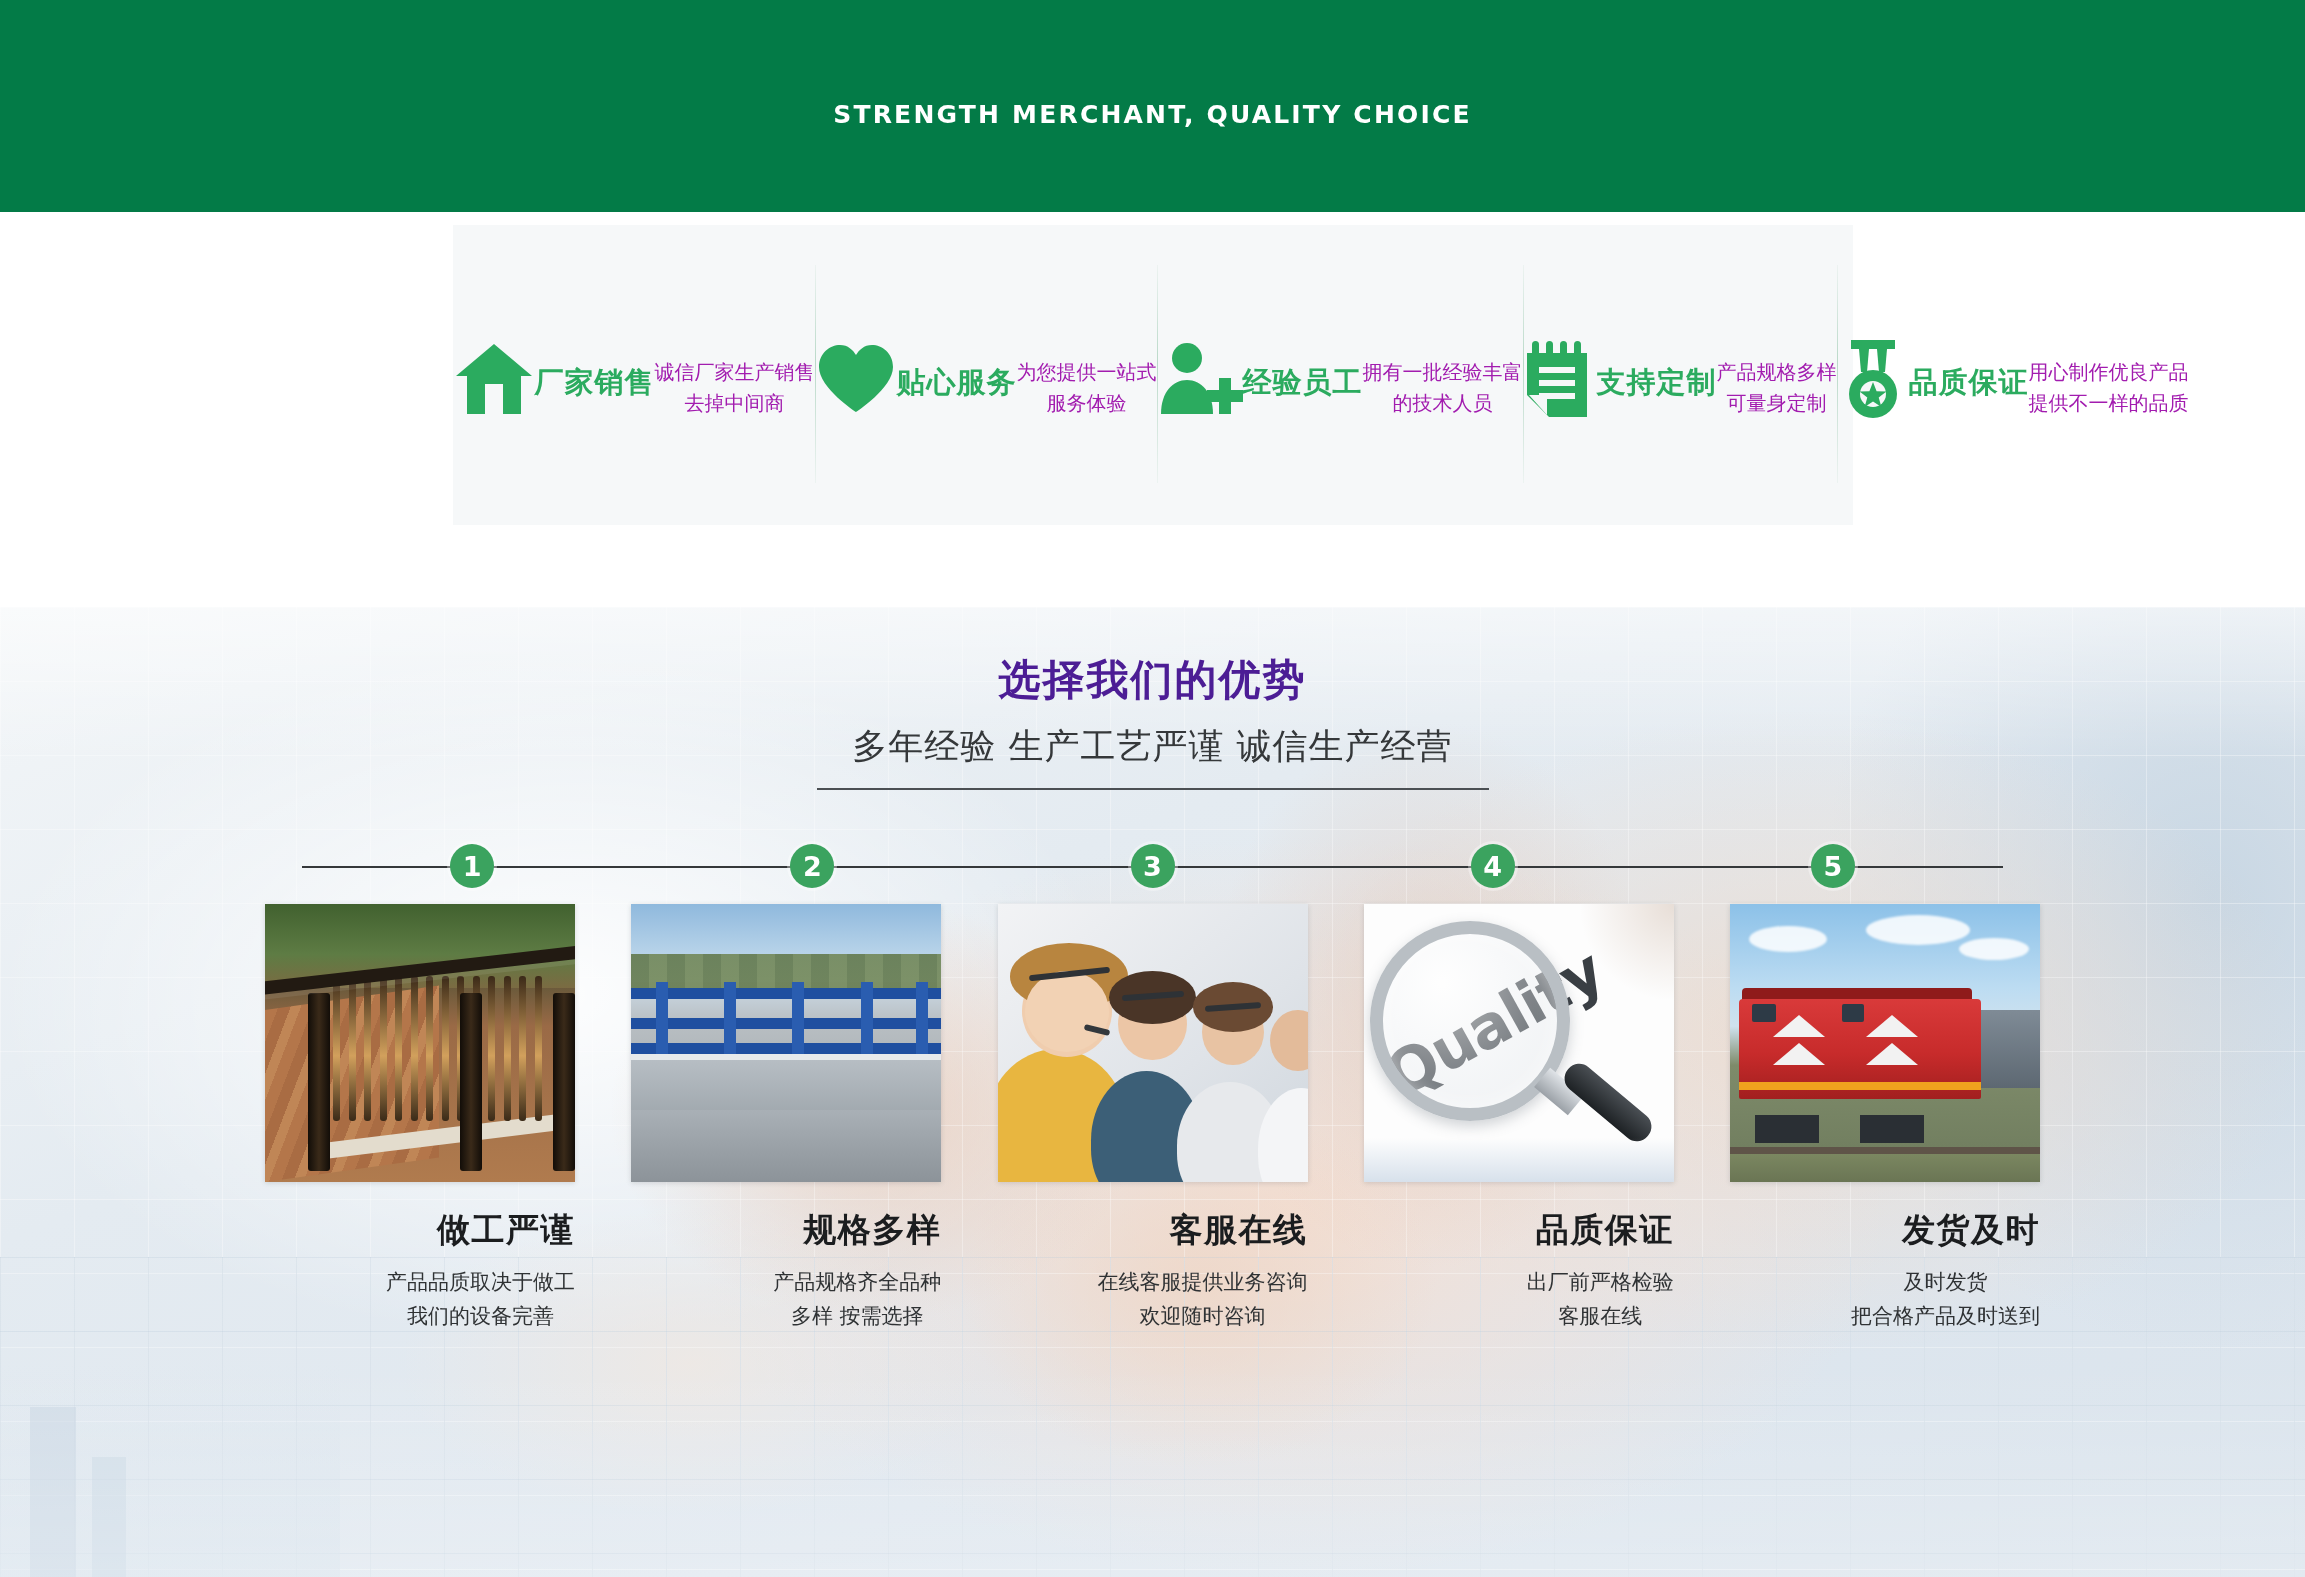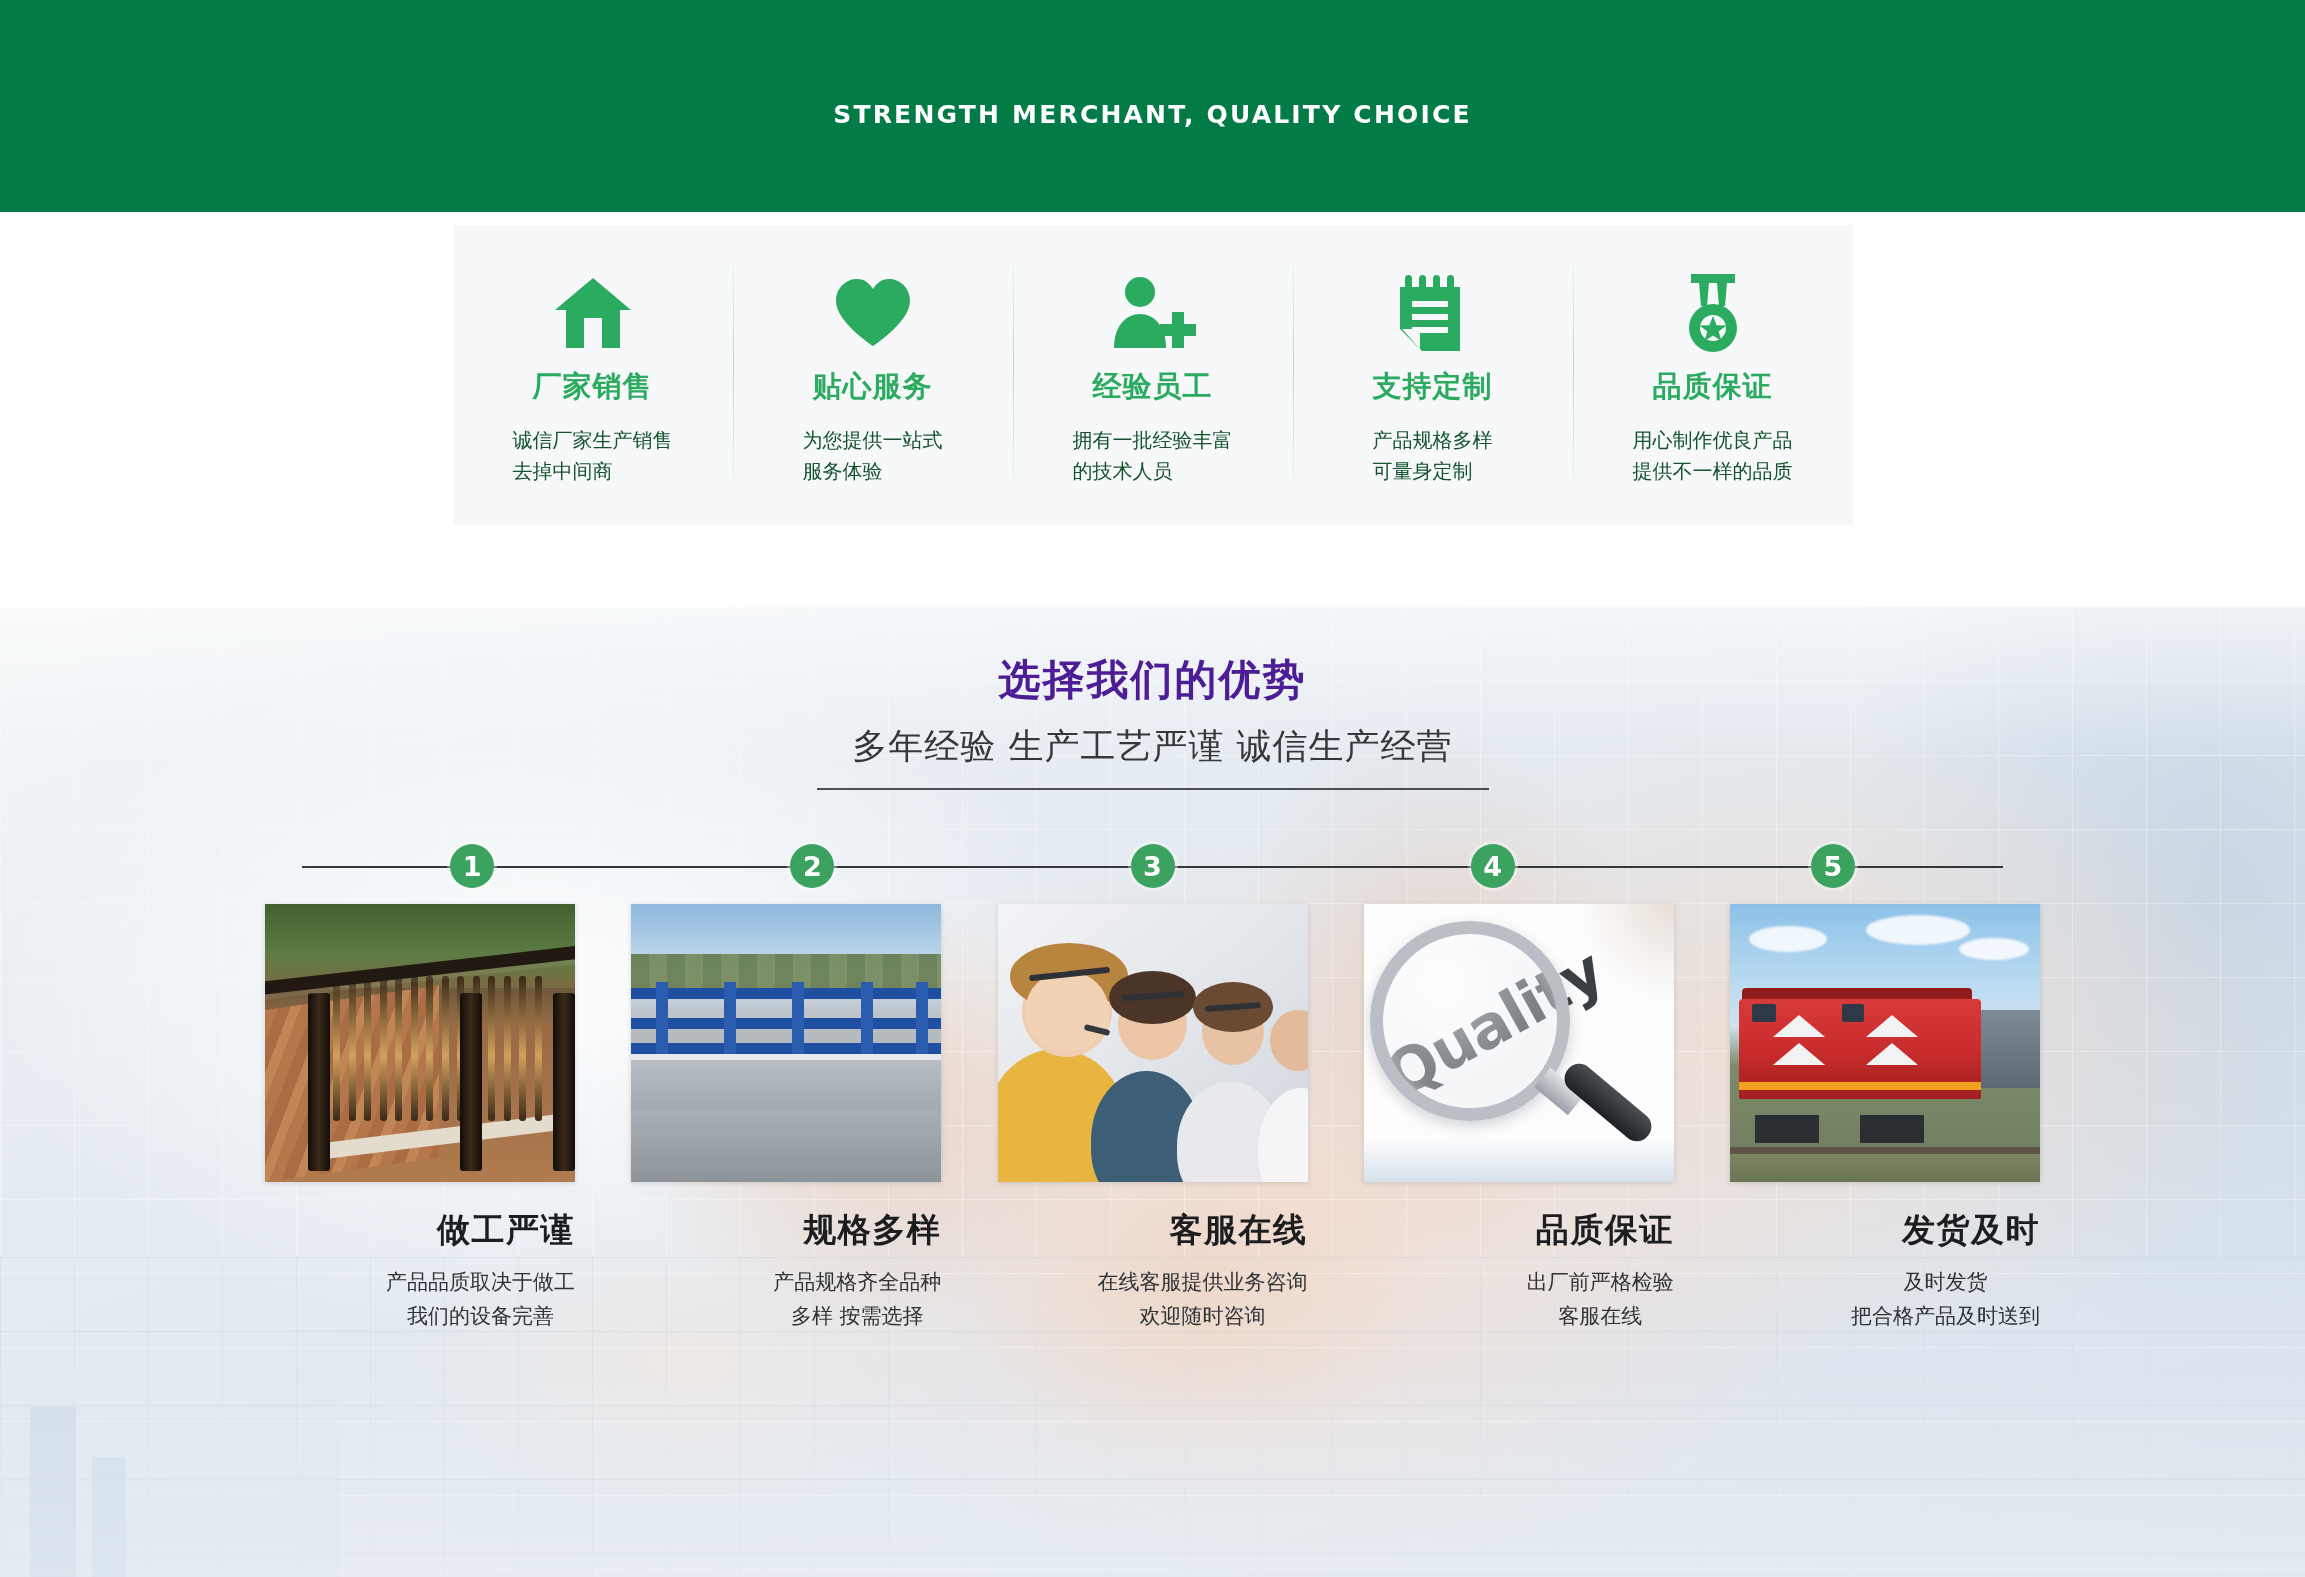--- a/index.html
+++ b/index.html
@@ -50,21 +50,21 @@
     width:1400px;
     height:300px;
     background:#f6f8f9;
     display:flex;
     align-items:center;
   }
   .feature {
     flex:1;
     position:relative;
     display:flex;
-    flex-direction:column;
+    flex-direction:row;
     align-items:center;
     justify-content:flex-start;
     padding-top:8px;
     height:232px;
   }
   .feature + .feature::before {
     content:"";
     position:absolute;
     left:0; top:6px;
     width:1px; height:218px;
@@ -75,23 +75,23 @@
     margin-top:8px;
     font-size:29px;
     font-weight:bold;
     color:#2bab5f;
     letter-spacing:1px;
     white-space:nowrap;
   }
   .feature-desc {
     margin-top:18px;
     font-size:20px;
-    color:#14532d;
+    color:#a21caf;
     line-height:1.55;
-    text-align:left;
+    text-align:center;
     white-space:nowrap;
   }
 
   
   .advantage {
     position:relative;
     height:970px;
     overflow:hidden;
     background:#e7edf2;
   }

